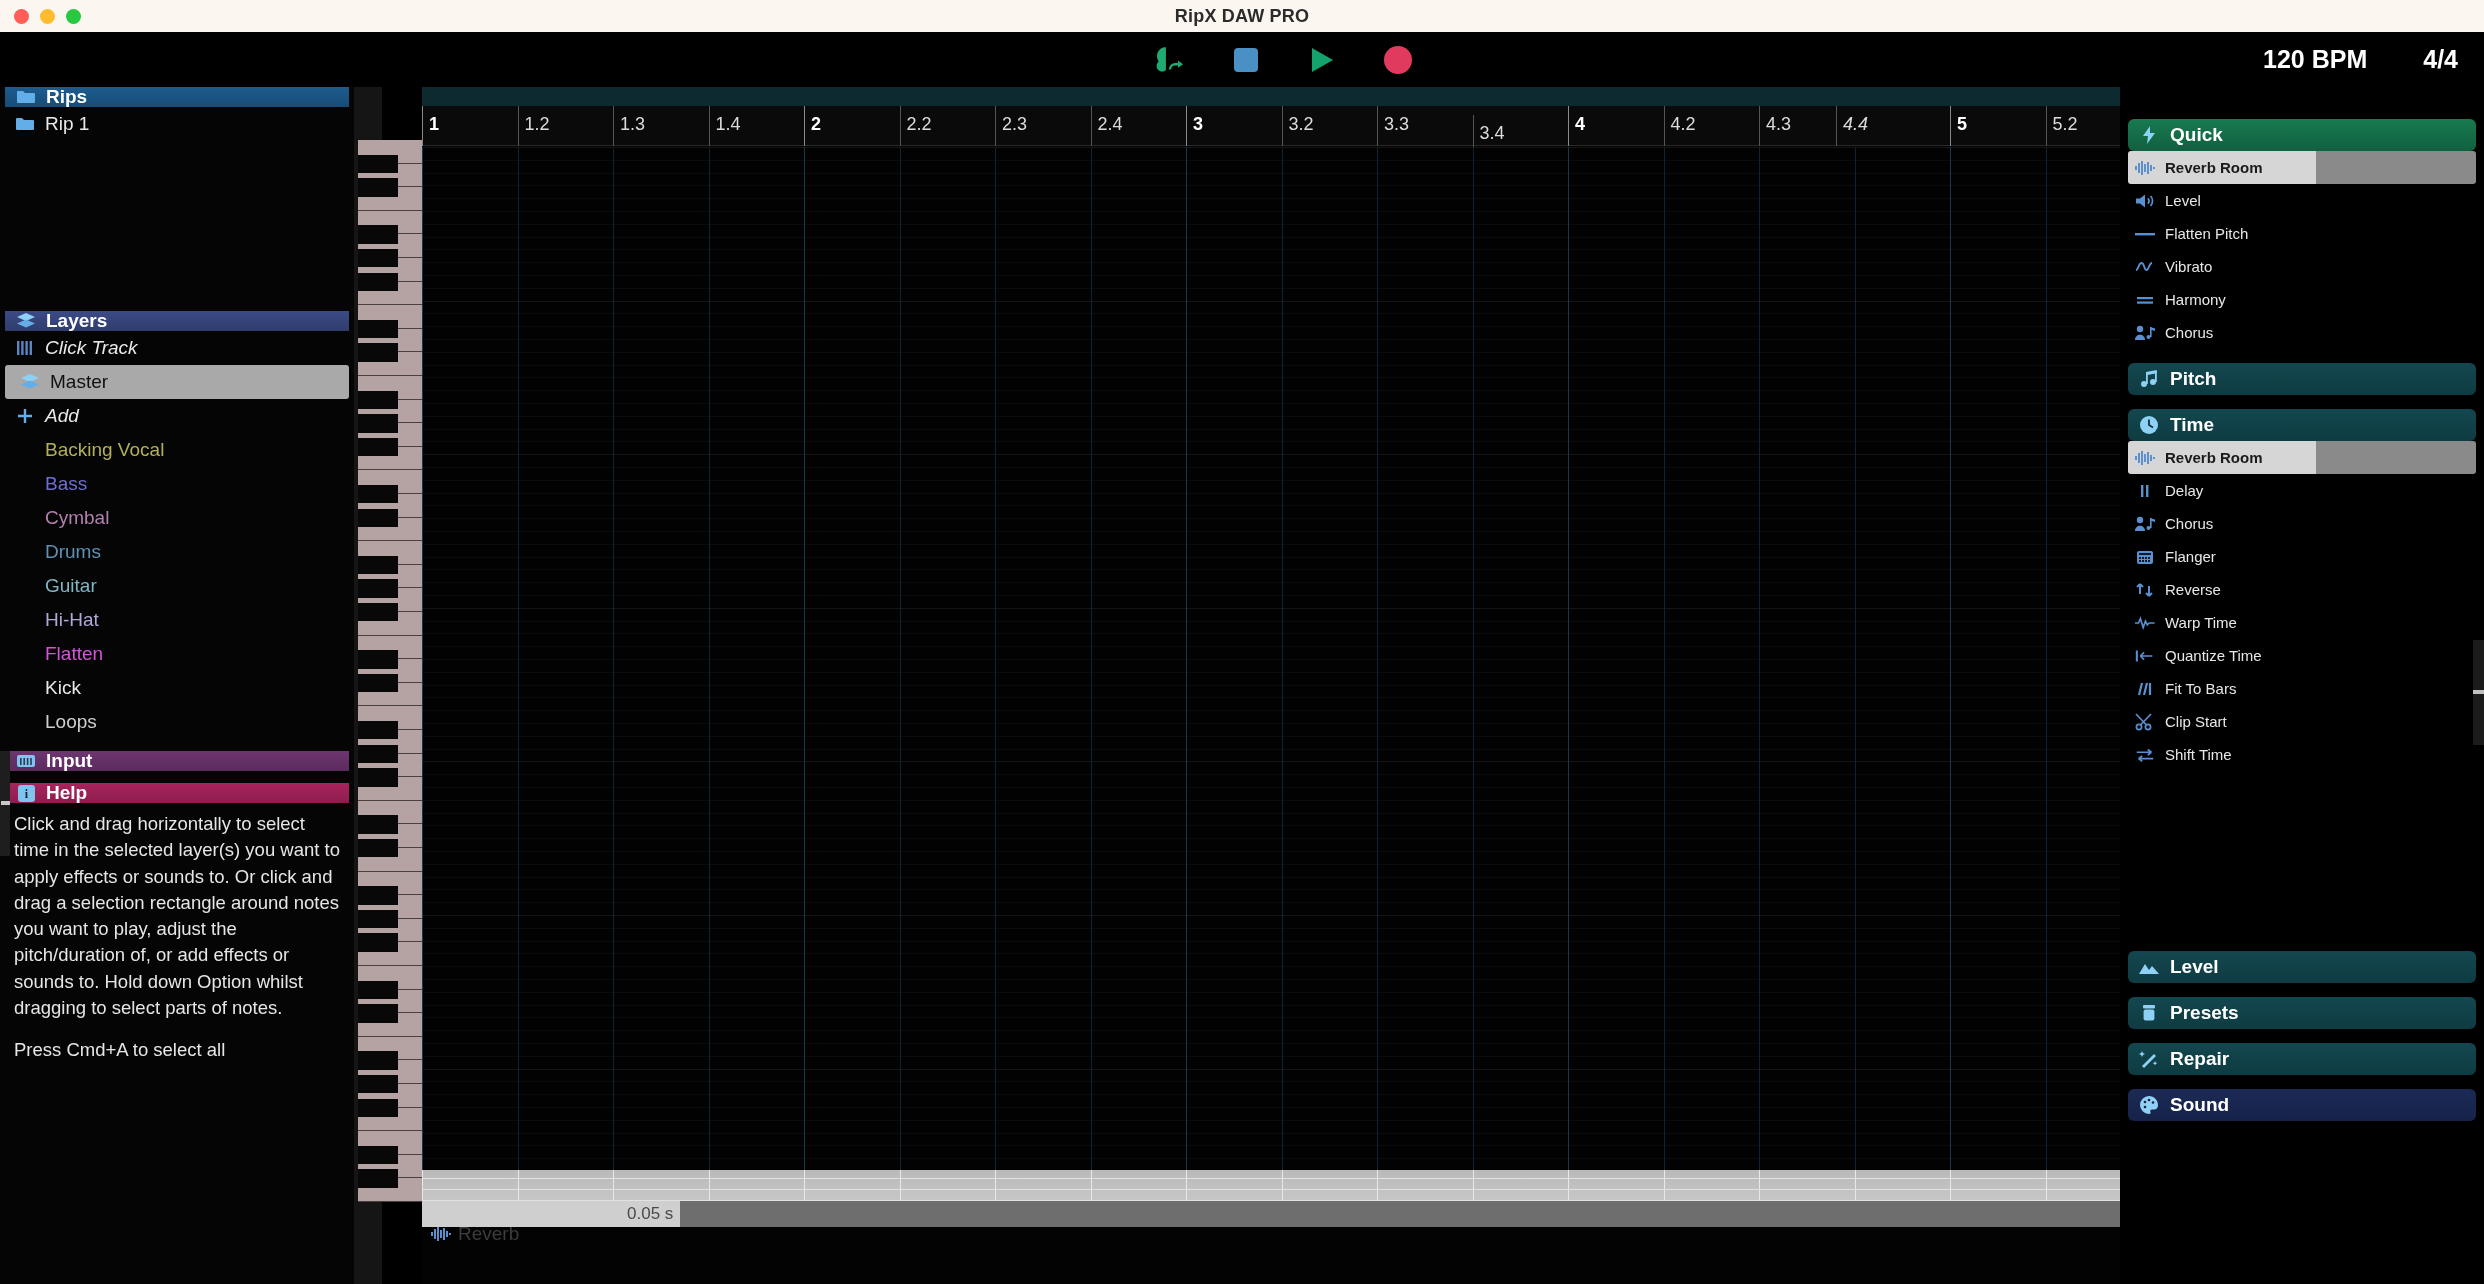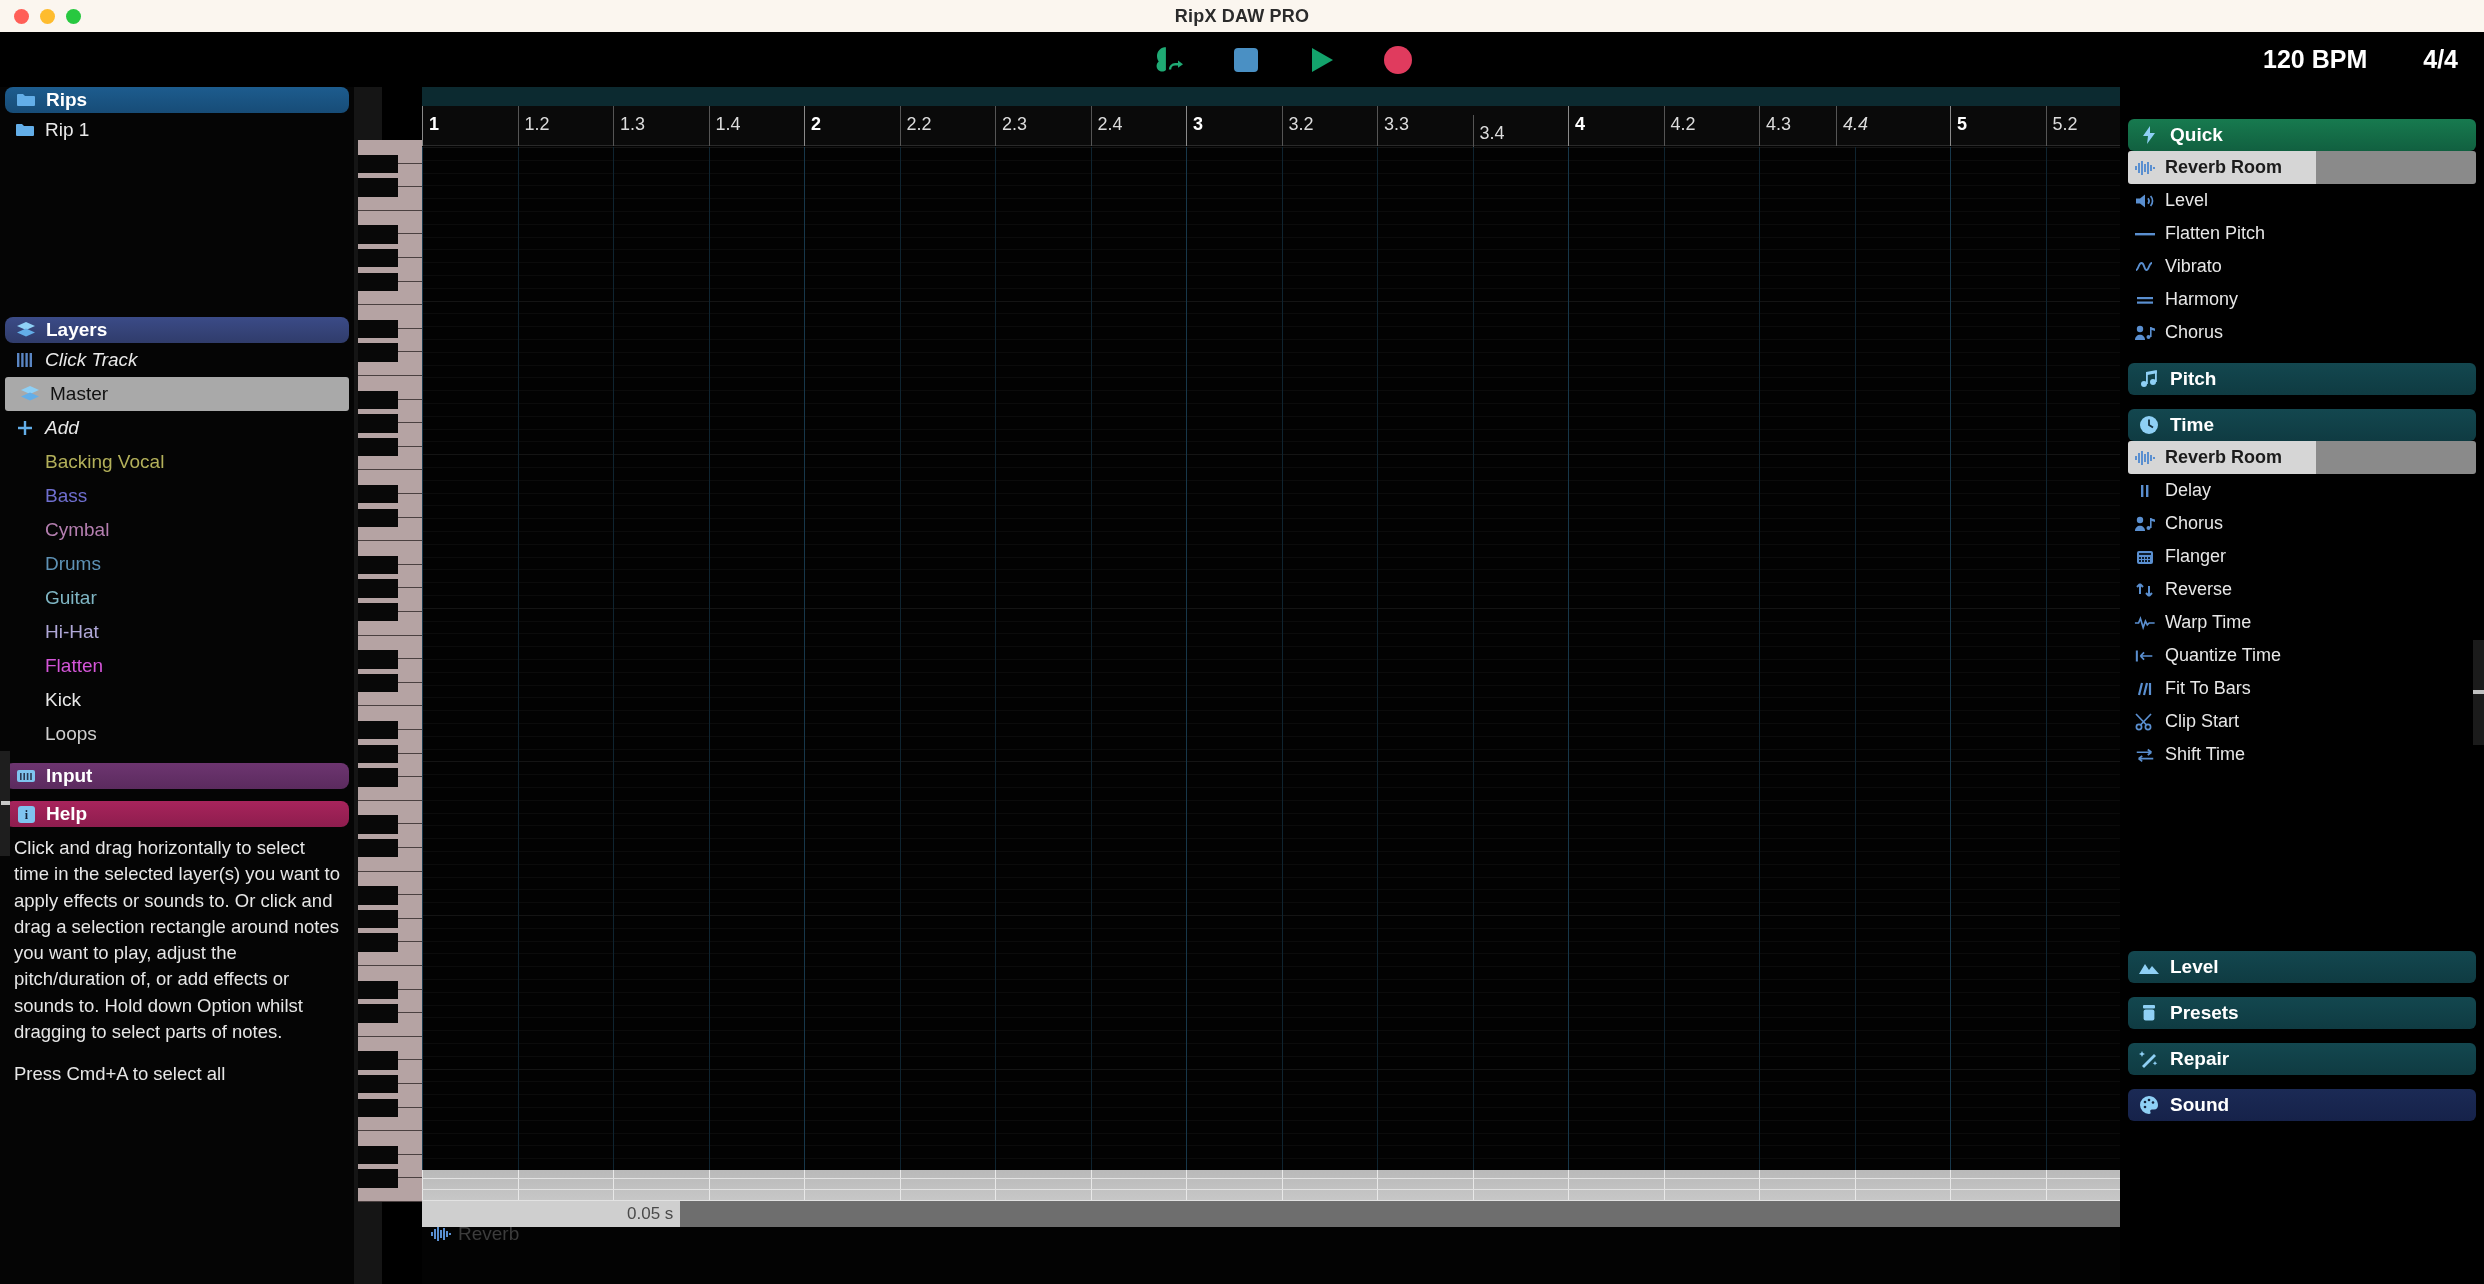--- a/index.html
+++ b/index.html
@@ -36,23 +36,23 @@
     display:flex; align-items:center; gap:56px;
     color:#ffffff; font-size:25px; font-weight:bold;
   }
 
   
   .sidebar {
     position:absolute; left:0; top:87px; width:354px; height:1197px;
     background:#050505; overflow:hidden;
   }
   .panel-head {
-    height:26px; display:flex; align-items:center; gap:9px;
+    height:20px; display:flex; align-items:center; gap:9px;
     padding:0 10px; margin:0 5px 0 5px;
-    border-radius:8px;
+    border-radius:0;
     font-size:19px; font-weight:bold; color:#fff;
   }
   .ph-rips   { background:linear-gradient(180deg,#1d5c8e,#174c77); }
   .ph-layers { background:linear-gradient(180deg,#3b4b87,#303c6b); }
   .ph-input  { background:linear-gradient(180deg,#6d3570,#5b2b5e); }
   .ph-help   { background:linear-gradient(180deg,#a8245c,#8e1d4e); }
 
   .side-row {
     height:34px; display:flex; align-items:center; gap:9px;
     padding:0 10px 0 14px; font-size:19px; color:#e9e9e9;
@@ -130,21 +130,21 @@
   .rp-head {
     height:32px; margin:0 8px; border-radius:6px;
     display:flex; align-items:center; gap:10px; padding:0 10px;
     font-size:19px; font-weight:bold; color:#ffffff;
   }
   .rp-green { background:linear-gradient(180deg,#177a4f,#116040);margin-top:32px; }
   .rp-teal  { background:linear-gradient(180deg,#13474f,#0f3b42); }
   .rp-navy  { background:linear-gradient(180deg,#1b2a55,#16224a); }
   .rp-item {
     height:33px; display:flex; align-items:center; gap:9px; padding:0 10px 0 14px;
-    font-size:18px; color:#e7e7e7; position:relative; white-space:nowrap;
+    font-size:15px; color:#e7e7e7; position:relative; white-space:nowrap;
   }
   .rp-item.active { margin:0 8px; border-radius:3px; padding-left:6px;
     background:linear-gradient(90deg,#d6d6d6 0%,#d6d6d6 54%,#8a8a8a 54%,#8a8a8a 100%);
     color:#1b1b1b; font-weight:bold; }
   .rp-gap { height:14px; }
 
   .ico { display:inline-flex; align-items:center; justify-content:center; width:22px; height:22px; flex:none; }
 
   
   .split-l { position:absolute; left:0; top:664px; width:10px; height:105px; background:#1e1e1e; }

